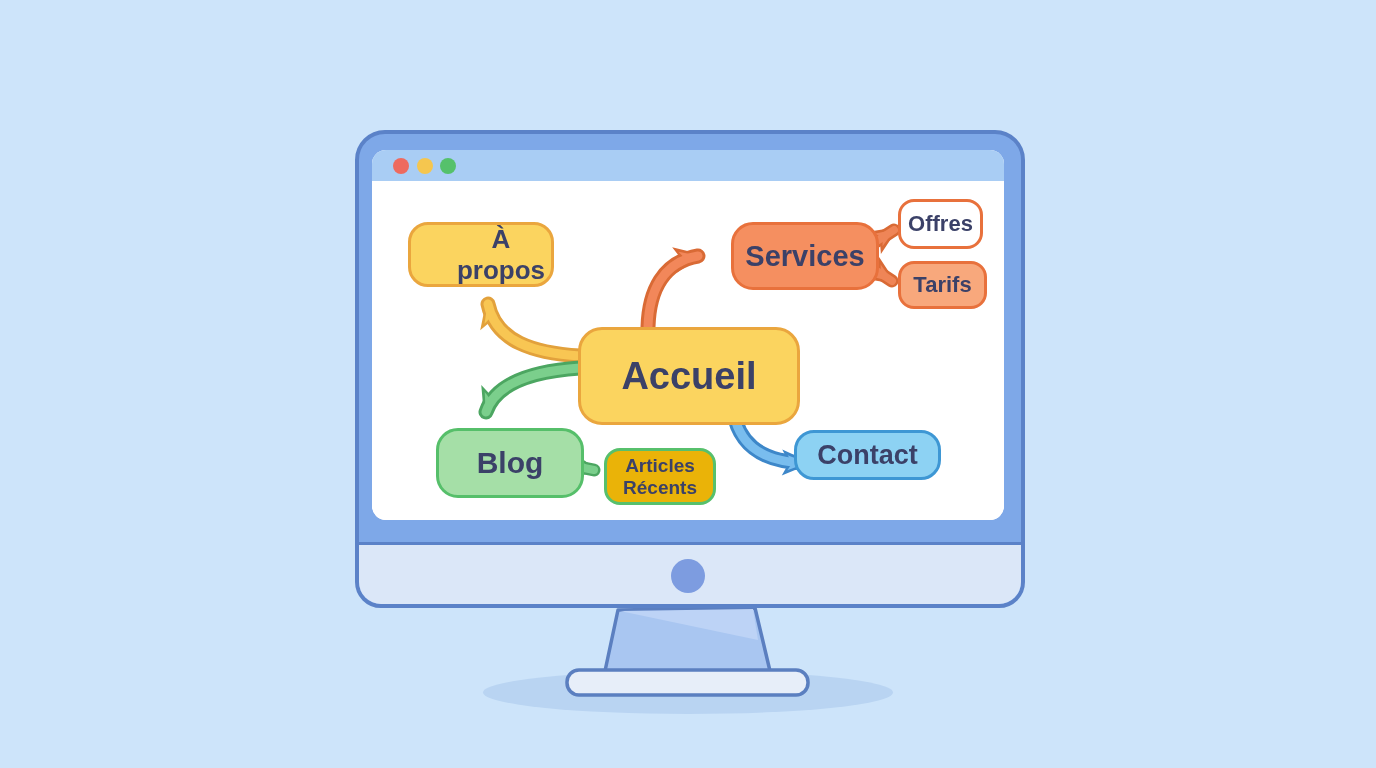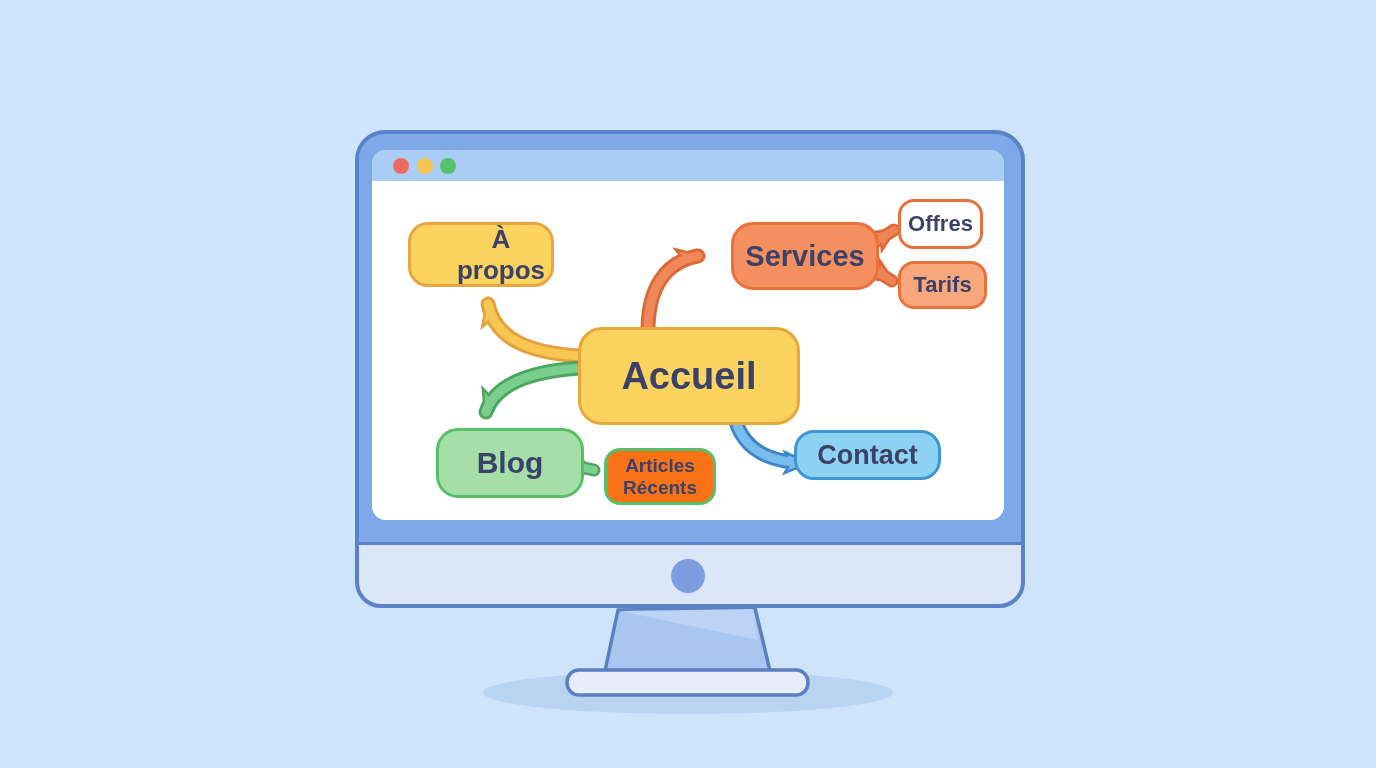--- a/index.html
+++ b/index.html
@@ -159,16 +159,16 @@
       <path class="edge-inner thin" d="M 559 463 L 594 470" marker-end="url(#mi6)" stroke="#7bcf8c"></path>
     </g>
   </svg>
 
   <div class="node n-accueil" style="background: rgb(251, 212, 95); border-color: rgb(234, 166, 62); color: rgb(59, 65, 104);"><span>Accueil</span></div>
   <div class="node n-apropos" style="background: rgb(251, 212, 95); border-color: rgb(234, 166, 62); color: rgb(59, 65, 104);"><span>À propos</span></div>
   <div class="node n-services" style="background: rgb(245, 143, 96); border-color: rgb(232, 113, 60); color: rgb(59, 65, 104); margin-left: 17px;"><span>Services</span></div>
   <div class="node n-offres" style="background: #ffffff; border-color: rgb(232, 113, 60); color: rgb(59, 65, 104);"><span>Offres</span></div>
   <div class="node n-tarifs" style="background: rgb(248, 168, 124); border-color: rgb(232, 113, 60); color: rgb(59, 65, 104);"><span>Tarifs</span></div>
   <div class="node n-blog" style="background: rgb(165, 223, 167); border-color: rgb(86, 191, 106); color: rgb(59, 65, 104);"><span>Blog</span></div>
-  <div class="node n-articles" style="background: #f97316; border-color: rgb(87, 192, 108); color: rgb(59, 65, 104);"><span>Articles Récents</span></div>
+  <div class="node n-articles" style="background: #eab308; border-color: rgb(87, 192, 108); color: rgb(59, 65, 104);"><span>Articles Récents</span></div>
   <div class="node n-contact" style="background: rgb(141, 210, 243); border-color: rgb(62, 151, 212); color: rgb(59, 65, 104);"><span>Contact</span></div>
 
 </div>
 
 </body></html>

